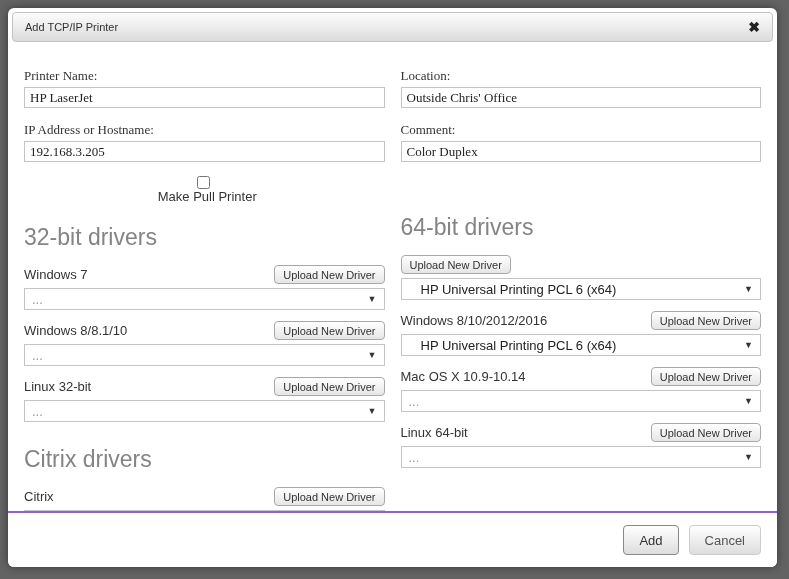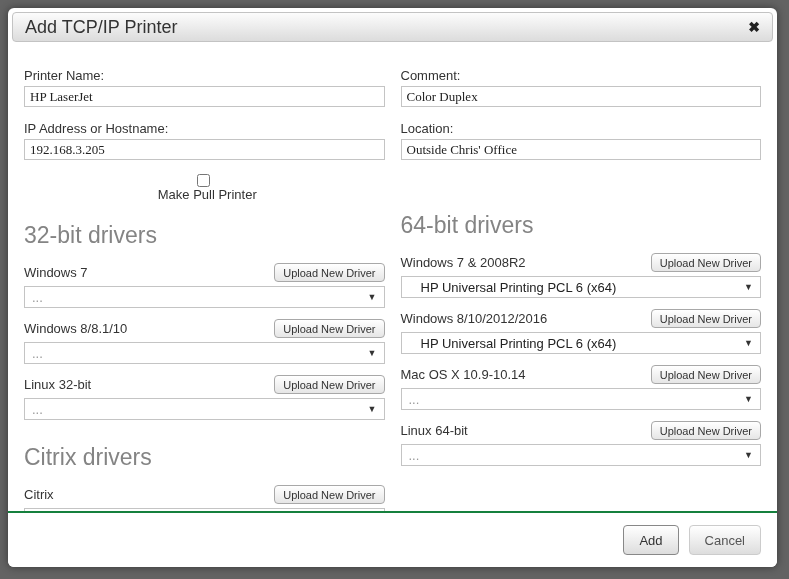--- a/index.html
+++ b/index.html
@@ -23,37 +23,37 @@
     margin:4px 4px 0 4px;
     height:30px;
     border:1px solid #c3c3c3;
     border-radius:4px;
     background:linear-gradient(#fcfcfc,#dcdcdc);
     display:flex;
     align-items:center;
     justify-content:space-between;
     padding:0 12px;
   }
-  .titlebar .title { color:#333; font-size:18px; }
+  .titlebar .title { color:#333; font-size:11px; }
   .titlebar .close {
     font-weight:bold;
     font-size:14px;
     color:#222;
     cursor:pointer;
     line-height:1;
   }
   
   .content {
     padding:26px 16px 0 16px;
     display:flex;
     gap:16px;
   }
   .col { flex:1 1 0; min-width:0; }
   .field { margin-bottom:14px; }
-  .field label { display:block; color:#333; margin-bottom:3px; }
+  .field label { display:block; color:#333; margin-bottom:3px;font-family:Liberation Serif, serif; }
   .field input[type=text] {
     width:100%;
     height:21px;
     border:1px solid #c4c4c4;
     padding:1px 5px;
     font-family:Liberation Serif, serif;
     font-size:13px;
     color:#222;
     background:#fff;
   }
@@ -114,21 +114,21 @@
   .selectbox .arrow {
     font-size:9px;
     color:#333;
     margin-left:6px;
   }
   
   .footer {
     position:absolute;
     left:0; right:0; bottom:0;
     height:56px;
-    border-top:2px solid #15803d;
+    border-top:2px solid #8b5cf6;
     display:flex;
     align-items:center;
     justify-content:flex-end;
     gap:10px;
     padding:0 16px;
     background:#fff;
     border-radius:0 0 6px 6px;
   }
   .btn {
     font-family:"Liberation Sans", sans-serif;
@@ -218,34 +218,33 @@
             <span class="placeholder">...</span>
             <span class="arrow">▼</span>
           </div>
         </div>
 
       </div>
 
       <div class="col col-right">
 
         <div class="field">
+          <label>Location:</label>
+          <input type="text" value="Outside Chris' Office" style="">
+        </div>
+
+        <div class="field">
           <label>Comment:</label>
           <input type="text" value="Color Duplex" style="">
         </div>
 
-        <div class="field">
-          <label>Location:</label>
-          <input type="text" value="Outside Chris' Office" style="">
-        </div>
-
         <h2 class="section-heading first">64-bit drivers</h2>
 
         <div class="drv-row">
           <div class="drv-head">
-            <span class="drv-label">Windows 7 &amp; 2008R2</span>
             <button class="upload-btn">Upload New Driver</button>
           </div>
           <div class="selectbox">
             <span class="selected">HP Universal Printing PCL 6 (x64)</span>
             <span class="arrow">▼</span>
           </div>
         </div>
 
         <div class="drv-row">
           <div class="drv-head">

